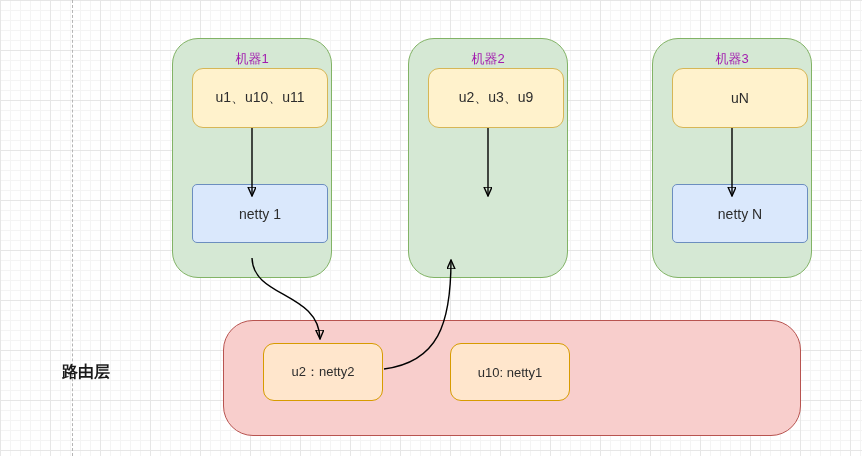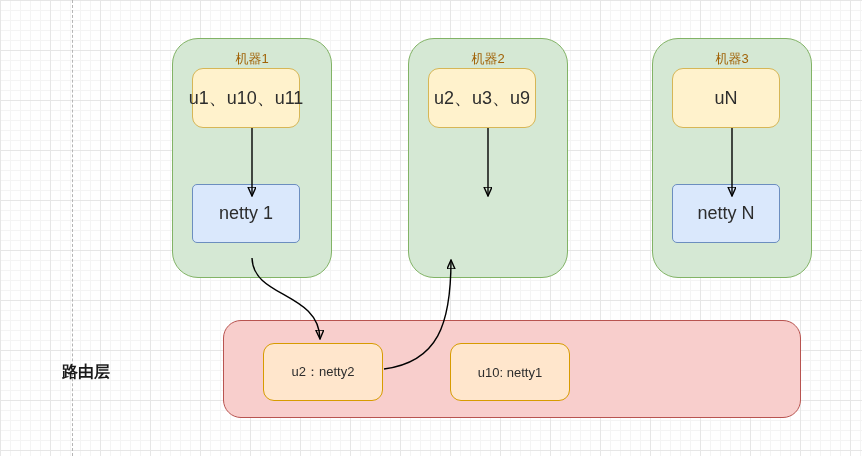--- a/index.html
+++ b/index.html
@@ -41,30 +41,30 @@
     width: 160px;
     height: 240px;
     background: var(--green-fill, #d5e8d4);
     border: 1px solid var(--green-stroke, #82b366);
     border-radius: 26px;
   }
   .machine-title {
     text-align: center;
     margin-top: 11px;
     font-size: 13px;
-    color: #a16207;
+    color: #a21caf;
   }
   .node {
     position: absolute;
     left: 19px;
-    width: 108px;
+    width: 136px;
     display: flex;
     align-items: center;
     justify-content: center;
-    font-size: 18px;
+    font-size: 14px;
     color: #2d2d2d;
     white-space: nowrap;
   }
   .user-node {
     top: 29px;
     height: 60px;
     background: var(--yellow-fill, #fff2cc);
     border: 1px solid var(--yellow-stroke, #d6b656);
     border-radius: 11px;
   }
@@ -75,24 +75,24 @@
     border: 1px solid var(--blue-stroke, #6c8ebf);
     border-radius: 5px;
   }
   .machine-1 { left: 172px; }
   .machine-2 { left: 408px; }
   .machine-3 { left: 652px; }
 
   .routing-layer {
     position: absolute;
     left: 223px; top: 320px;
-    width: 578px; height: 98px;
+    width: 578px; height: 116px;
     background: var(--pink-fill, #f8cecc);
     border: 1px solid var(--pink-stroke, #b85450);
-    border-radius: 18px;
+    border-radius: 30px;
   }
   .route-node {
     position: absolute;
     top: 22px;
     width: 120px;
     height: 58px;
     background: var(--orange-fill, #ffe6cc);
     border: 1px solid var(--orange-stroke, #d79b00);
     border-radius: 11px;
     display: flex;

